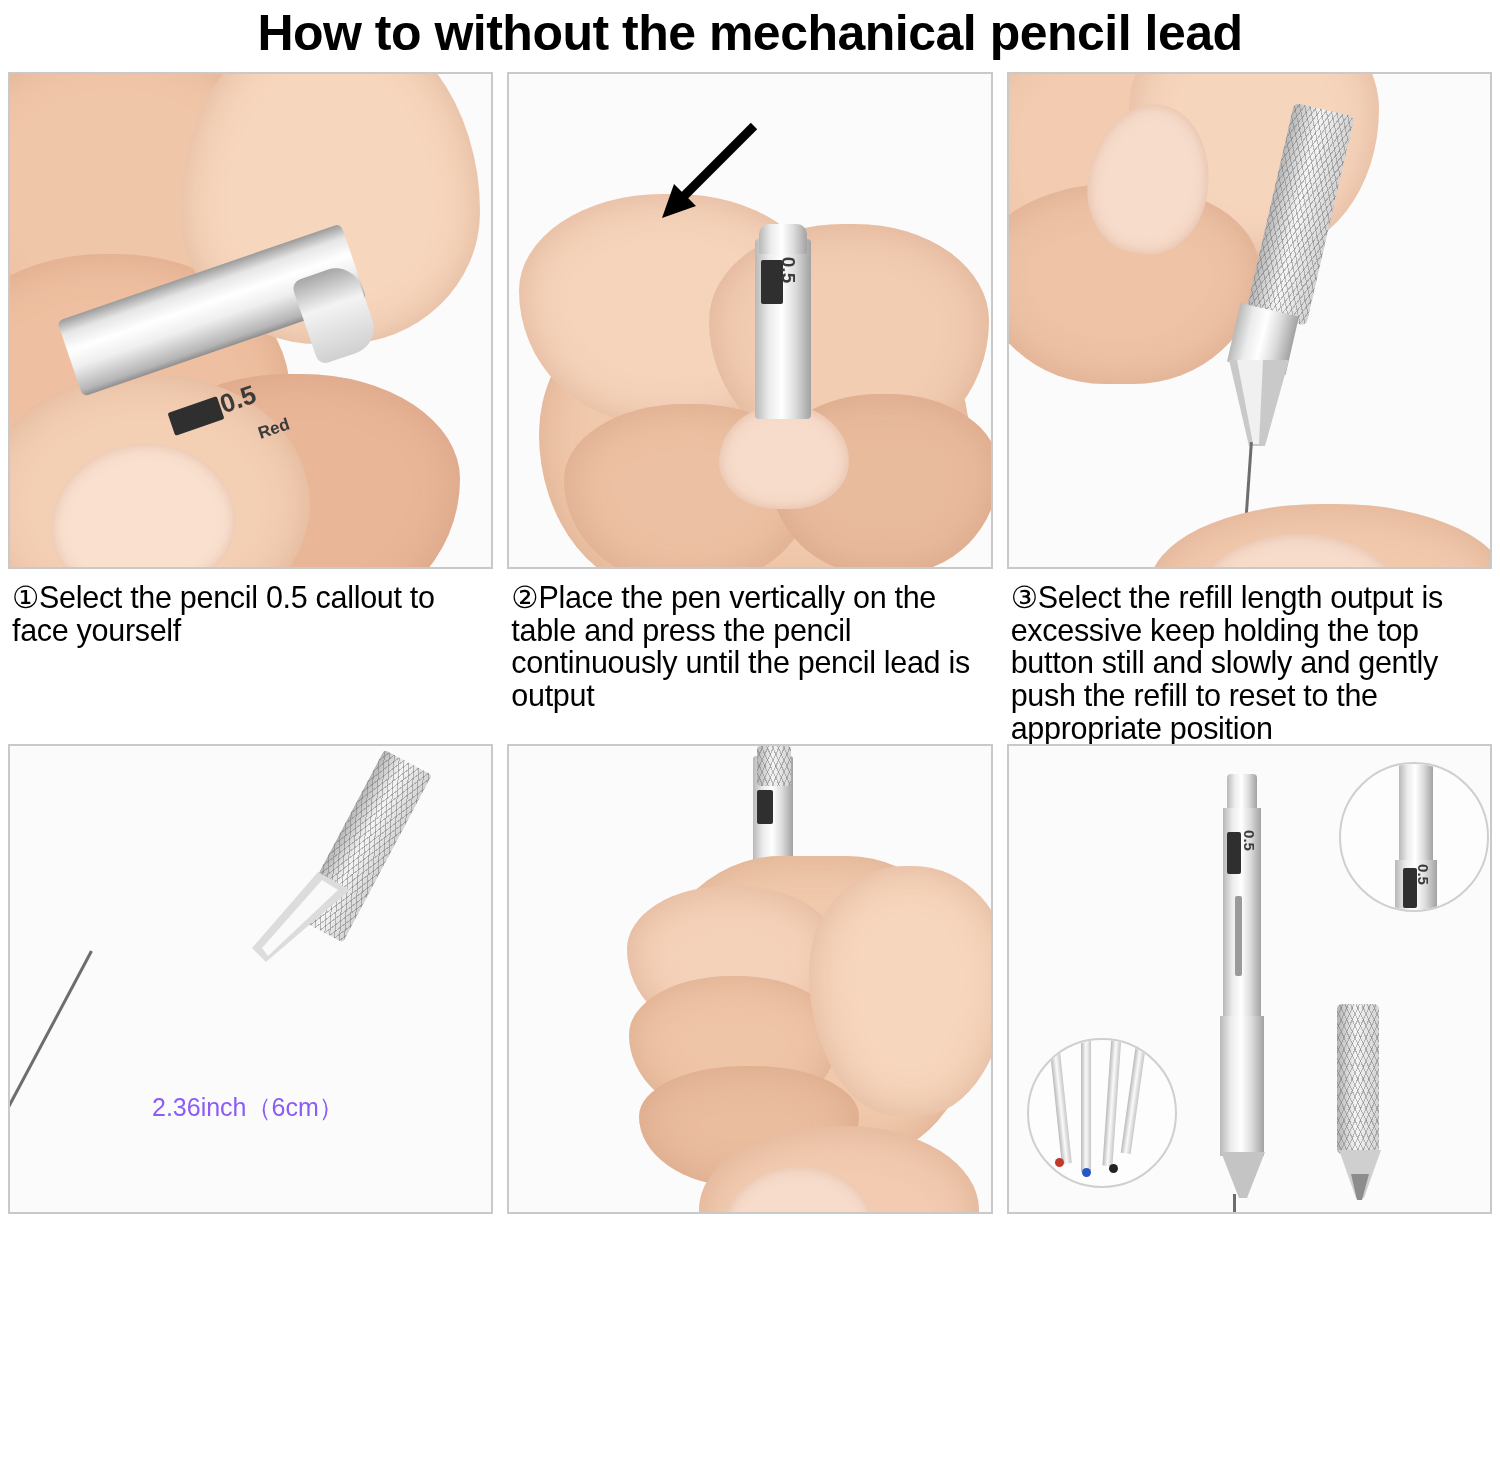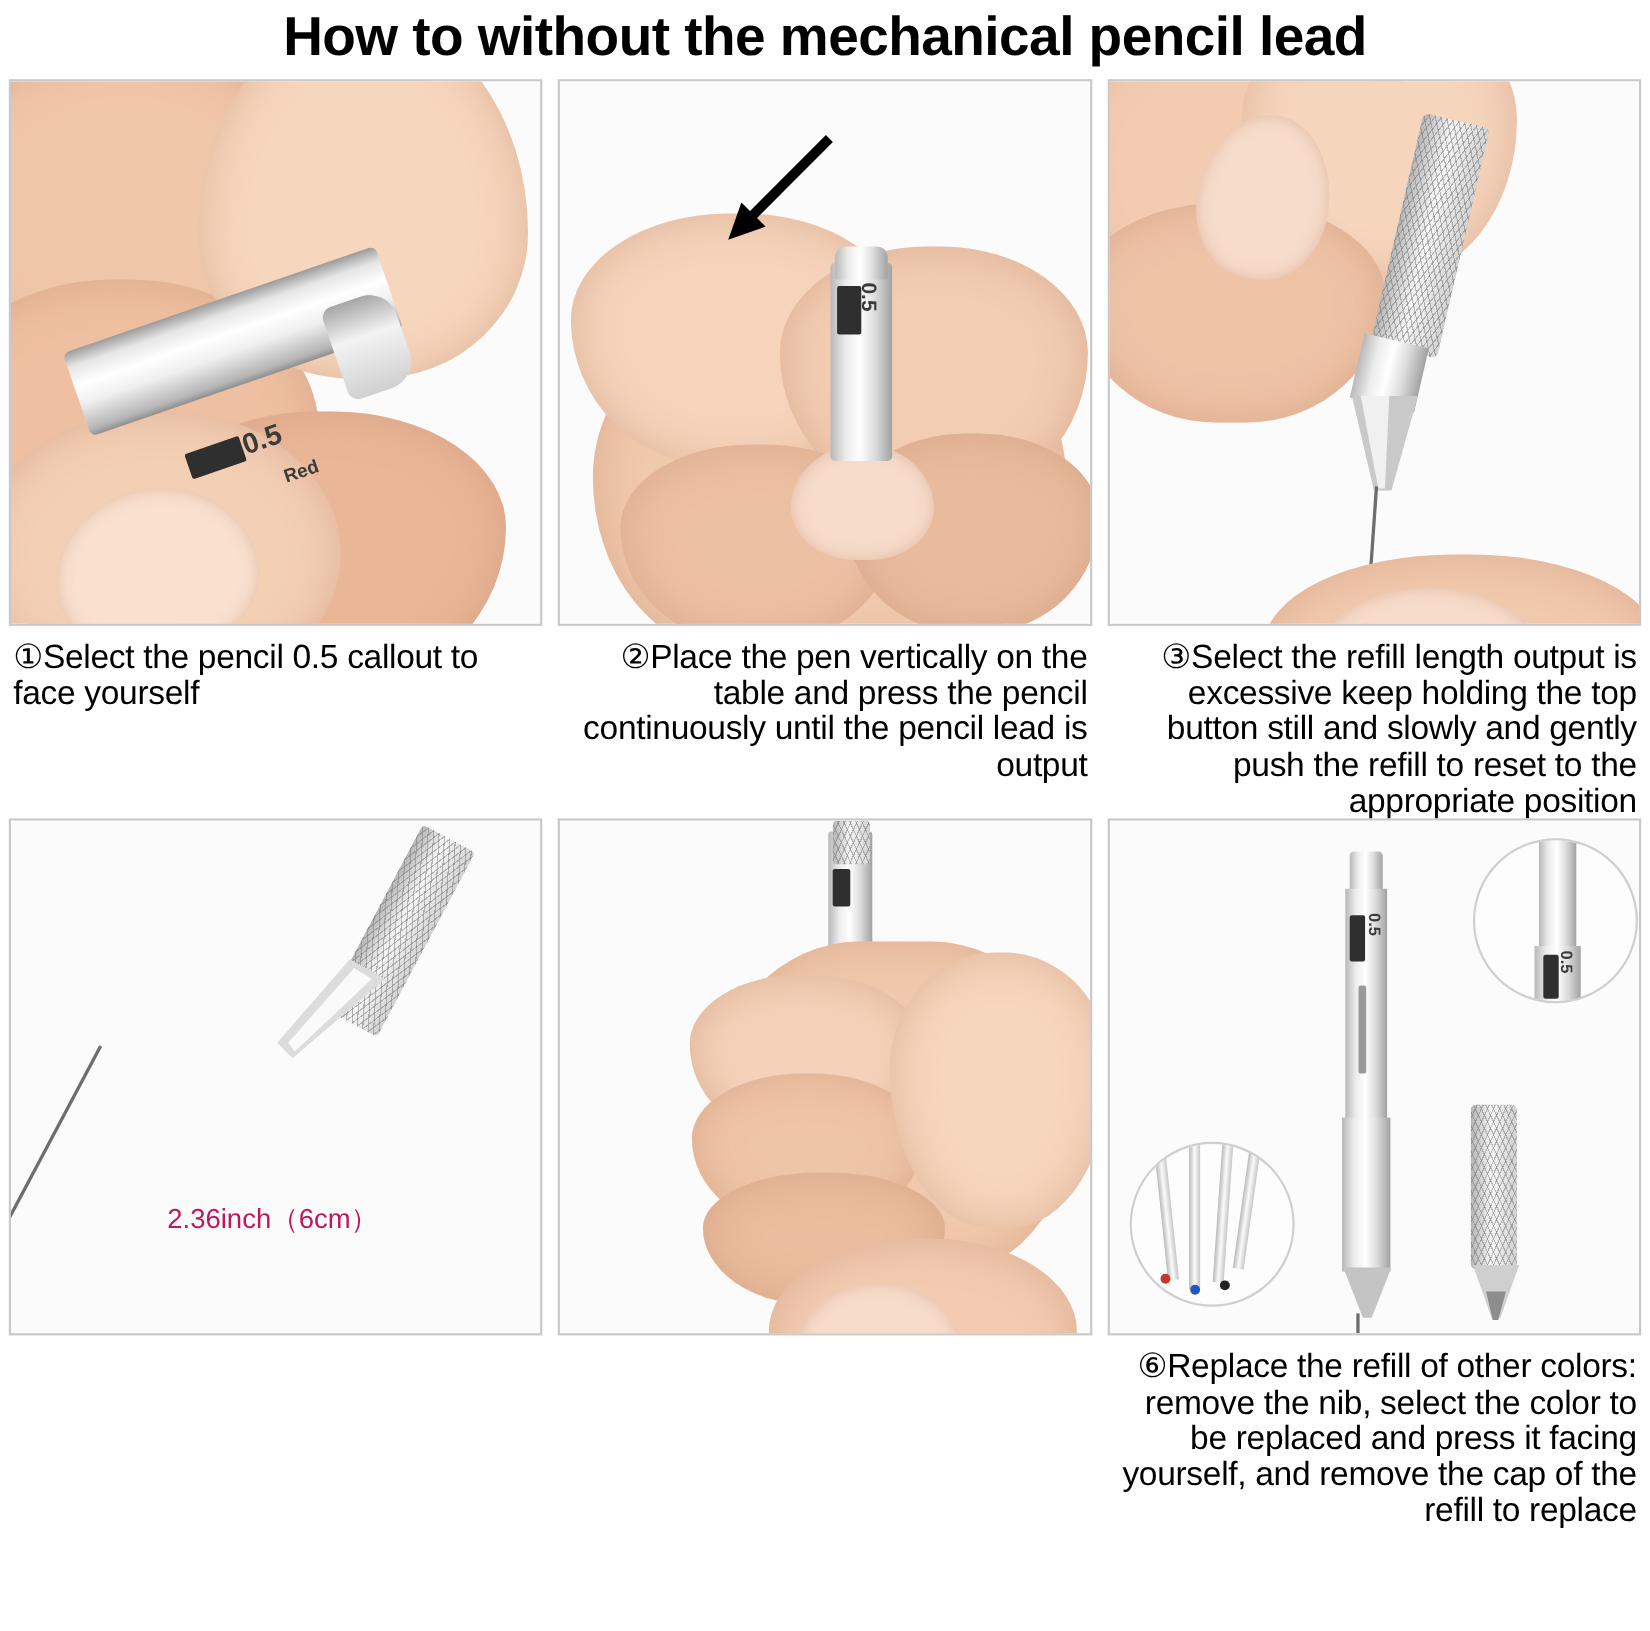--- a/index.html
+++ b/index.html
@@ -46,21 +46,21 @@
     height: 497px;
     border: 2px solid #c9c9c9;
     position: relative;
     overflow: hidden;
     background: #ffffff;
   }
   .photo.row2 { height: 470px; }
   .caption {
     font-size: 30.5px;
     line-height: 1.07;
-    text-align: right;
+    text-align: left;
     padding: 12px 4px 0 4px;
     font-weight: 500;
     letter-spacing: -0.3px;
   }
   .caption.left { text-align: left; }
   .cap-num {
     display: inline-block;
   }
 
   .finger {
@@ -109,21 +109,21 @@
     background: #2f2f2f;
     border-radius: 2px;
   }
   .bg-white { position:absolute; inset:0; background:#fbfbfb; }
 
   .arrow-svg { position: absolute; }
 
   .dim-text {
     position: absolute;
     font-size: 25px;
-    color: #be185d;
+    color: #8b5cf6;
     white-space: nowrap;
   }
   .circle-inset {
     position: absolute;
     border: 2px solid #cfcfcf;
     border-radius: 50%;
     background: #fdfdfd;
     overflow: hidden;
   }
 </style>
@@ -286,19 +286,16 @@
         <div class="circle-inset" style="left:18px; top:292px; width:150px; height:150px;">
           <div style="position:absolute; left:26px; top:-6px; width:10px; height:130px; background:linear-gradient(90deg,#b9b9b9,#fafafa,#c6c6c6); transform:rotate(-6deg);"></div>
           <div style="position:absolute; left:52px; top:-6px; width:10px; height:138px; background:linear-gradient(90deg,#b9b9b9,#fafafa,#c6c6c6);"></div>
           <div style="position:absolute; left:78px; top:-6px; width:10px; height:132px; background:linear-gradient(90deg,#b9b9b9,#fafafa,#c6c6c6); transform:rotate(4deg);"></div>
           <div style="position:absolute; left:100px; top:-6px; width:10px; height:120px; background:linear-gradient(90deg,#b9b9b9,#fafafa,#c6c6c6); transform:rotate(8deg);"></div>
           <div style="position:absolute; left:26px; top:118px; width:9px; height:9px; background:#c0392b; border-radius:50%;"></div>
           <div style="position:absolute; left:53px; top:128px; width:9px; height:9px; background:#2456c4; border-radius:50%;"></div>
           <div style="position:absolute; left:80px; top:124px; width:9px; height:9px; background:#222; border-radius:50%;"></div>
         </div>
       </div>
-      <div class="caption">
-        <span class="cap-num">⑥</span><span>Replace the refill of other colors: remove the nib, select the color to be replaced and press it facing yourself, and remove the cap of the refill to replace</span>
-      </div>
     </div>
 
   </div>
 </div>
 
 </body></html>

